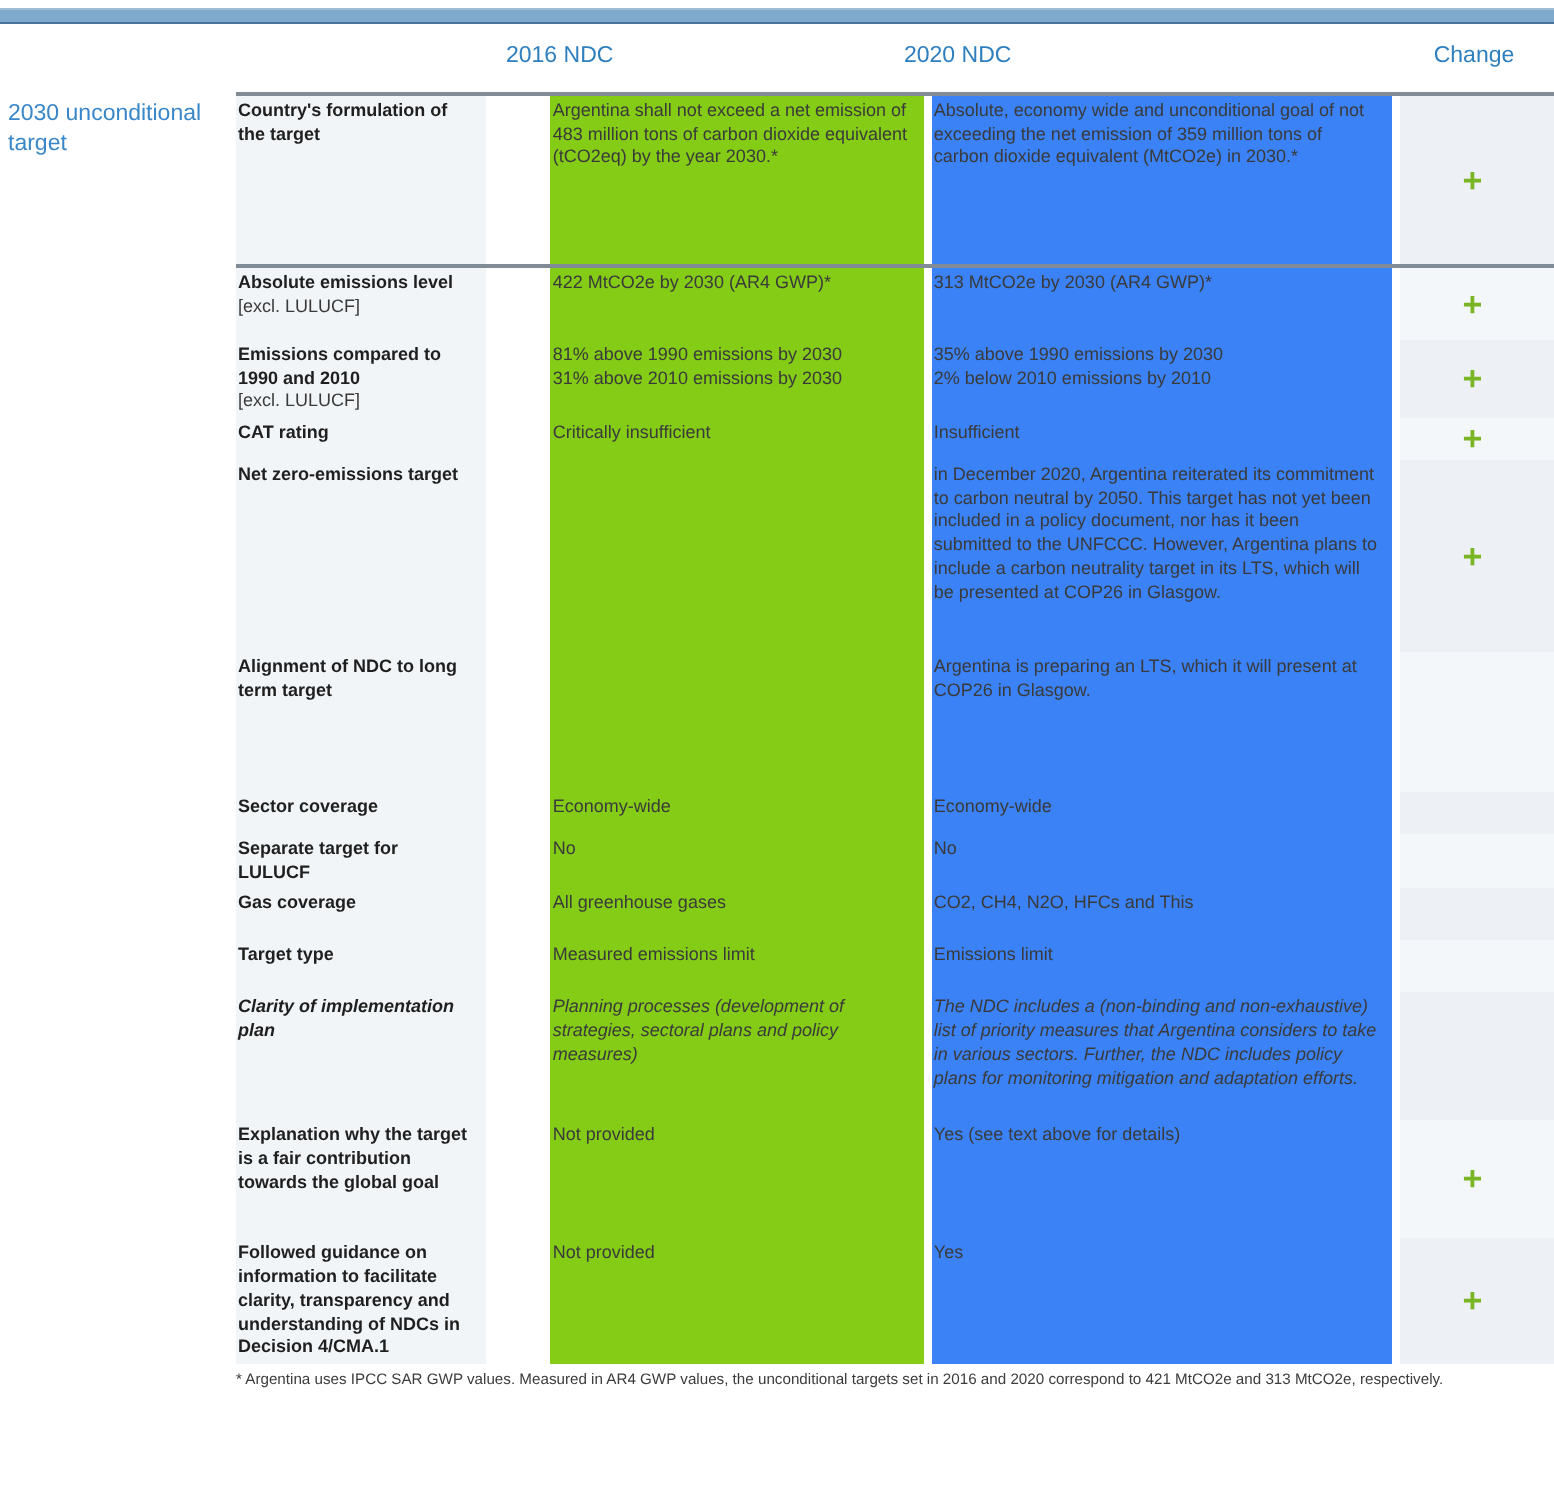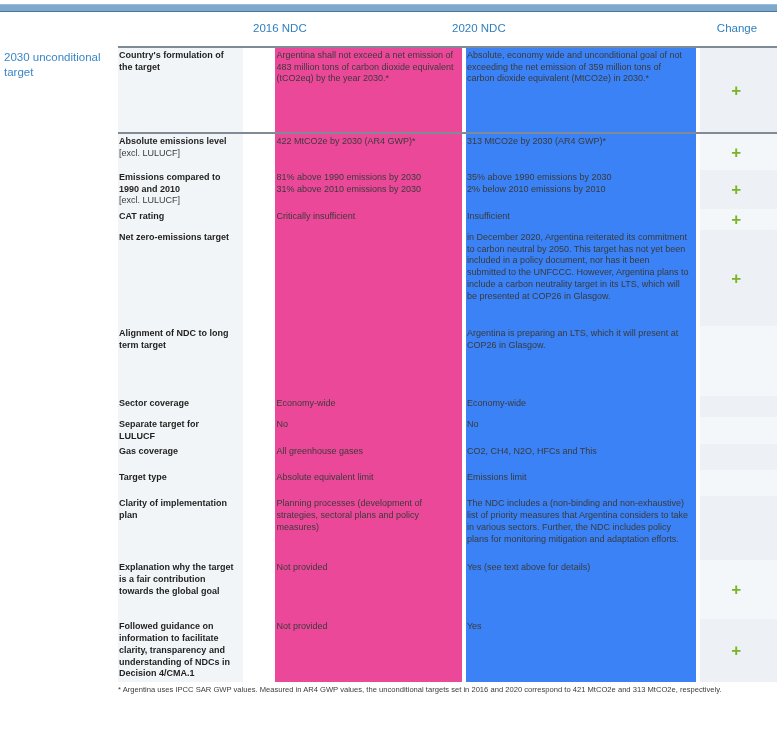--- a/index.html
+++ b/index.html
@@ -29,30 +29,30 @@
   .main{display:flex;}
   .gutter{width:118px;padding:4px 4px 0 4px;box-sizing:border-box;font-size:11.5px;line-height:1.3;color:#3a87c8;}
   .tbl{width:659px;display:flex;flex-direction:column;gap:0;}
   hr.divider{border:0;height:2px;background:#818b95;margin:0;width:100%;}
 
   .row{display:flex;gap:4px;}
   .cell{box-sizing:border-box;padding:2px 6px 2px 1px;font-size:9px;line-height:1.3;white-space:pre-line;}
   .cell.label{width:131px;background:#f2f5f7;color:#1f1f1f;}
   .cell.label .lbl{font-weight:bold;display:block;}
   .cell.label .note{display:block;font-weight:normal;color:#3a3a3a;}
-  .cell.c2016{width:195px;background:#ec4899;margin-left:28px;}
+  .cell.c2016{width:195px;background:#84cc16;margin-left:28px;}
   .cell.c2020{width:241px;background:#3b82f6;}
   .cell.change{width:80px;background:#edf1f6;display:flex;align-items:center;justify-content:center;}
   .row:nth-of-type(even) .cell.change{background:#f4f7fa;}
   .plus{color:#79b525;font-size:17px;font-weight:900;line-height:1;}
 
   
   .r0{min-height:84px;} .r1{min-height:36px;} .r2{min-height:38px;} .r3{min-height:17px;}
   .r4{min-height:96px;} .r5{min-height:70px;} .r6{min-height:21px;} .r7{min-height:25px;}
-  .r8{min-height:26px;} .r9{min-height:26px;} .r10{min-height:64px;} .r11{min-height:59px;}
+  .r8{min-height:26px;} .r9{min-height:26px;} .r10{min-height:64px;font-style:italic;} .r11{min-height:59px;}
   .r12{min-height:57px;}
 
   .footnote{margin:3px 6px 0 118px;font-size:7.6px;line-height:1.4;color:#3c3c3c;}
 
   .thermo{display:block;}
 </style>
 </head>
 <body>
 
 <div class="page">
@@ -135,21 +135,21 @@
 
       <div class="row r8">
         <div class="cell label"><span class="lbl">Gas coverage</span><span class="note"></span></div>
         <div class="cell c2016">All greenhouse gases</div>
         <div class="cell c2020">CO2, CH4, N2O, HFCs and This</div>
         <div class="cell change"><span class="plus"></span></div>
       </div>
 
       <div class="row r9">
         <div class="cell label"><span class="lbl">Target type</span><span class="note"></span></div>
-        <div class="cell c2016">Absolute equivalent limit</div>
+        <div class="cell c2016">Measured emissions limit</div>
         <div class="cell c2020">Emissions limit</div>
         <div class="cell change"><span class="plus"></span></div>
       </div>
 
       <div class="row r10">
         <div class="cell label"><span class="lbl">Clarity of implementation plan</span><span class="note"></span></div>
         <div class="cell c2016">Planning processes (development of strategies, sectoral plans and policy measures)</div>
         <div class="cell c2020">The NDC includes a (non-binding and non-exhaustive) list of priority measures that Argentina considers to take in various sectors. Further, the NDC includes policy plans for monitoring mitigation and adaptation efforts.</div>
         <div class="cell change"><span class="plus"></span></div>
       </div>

